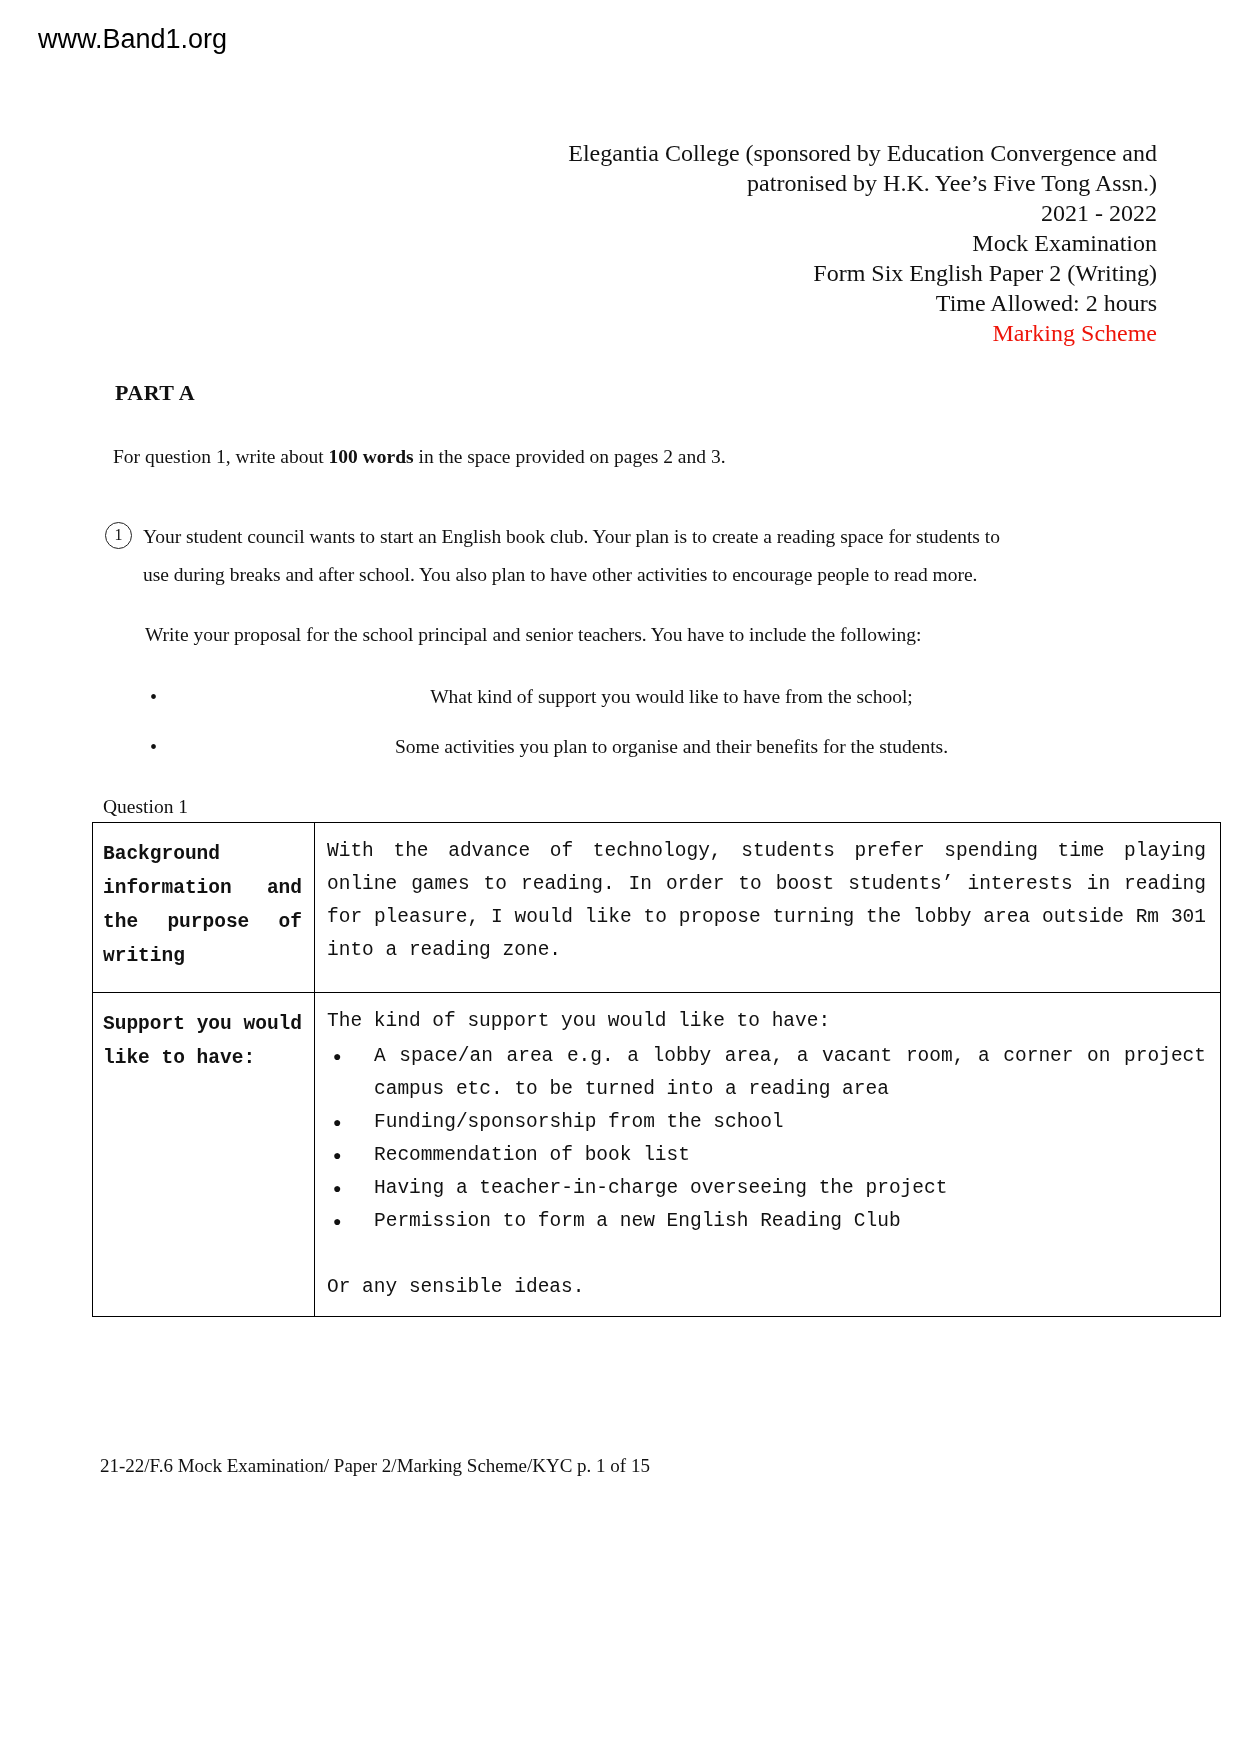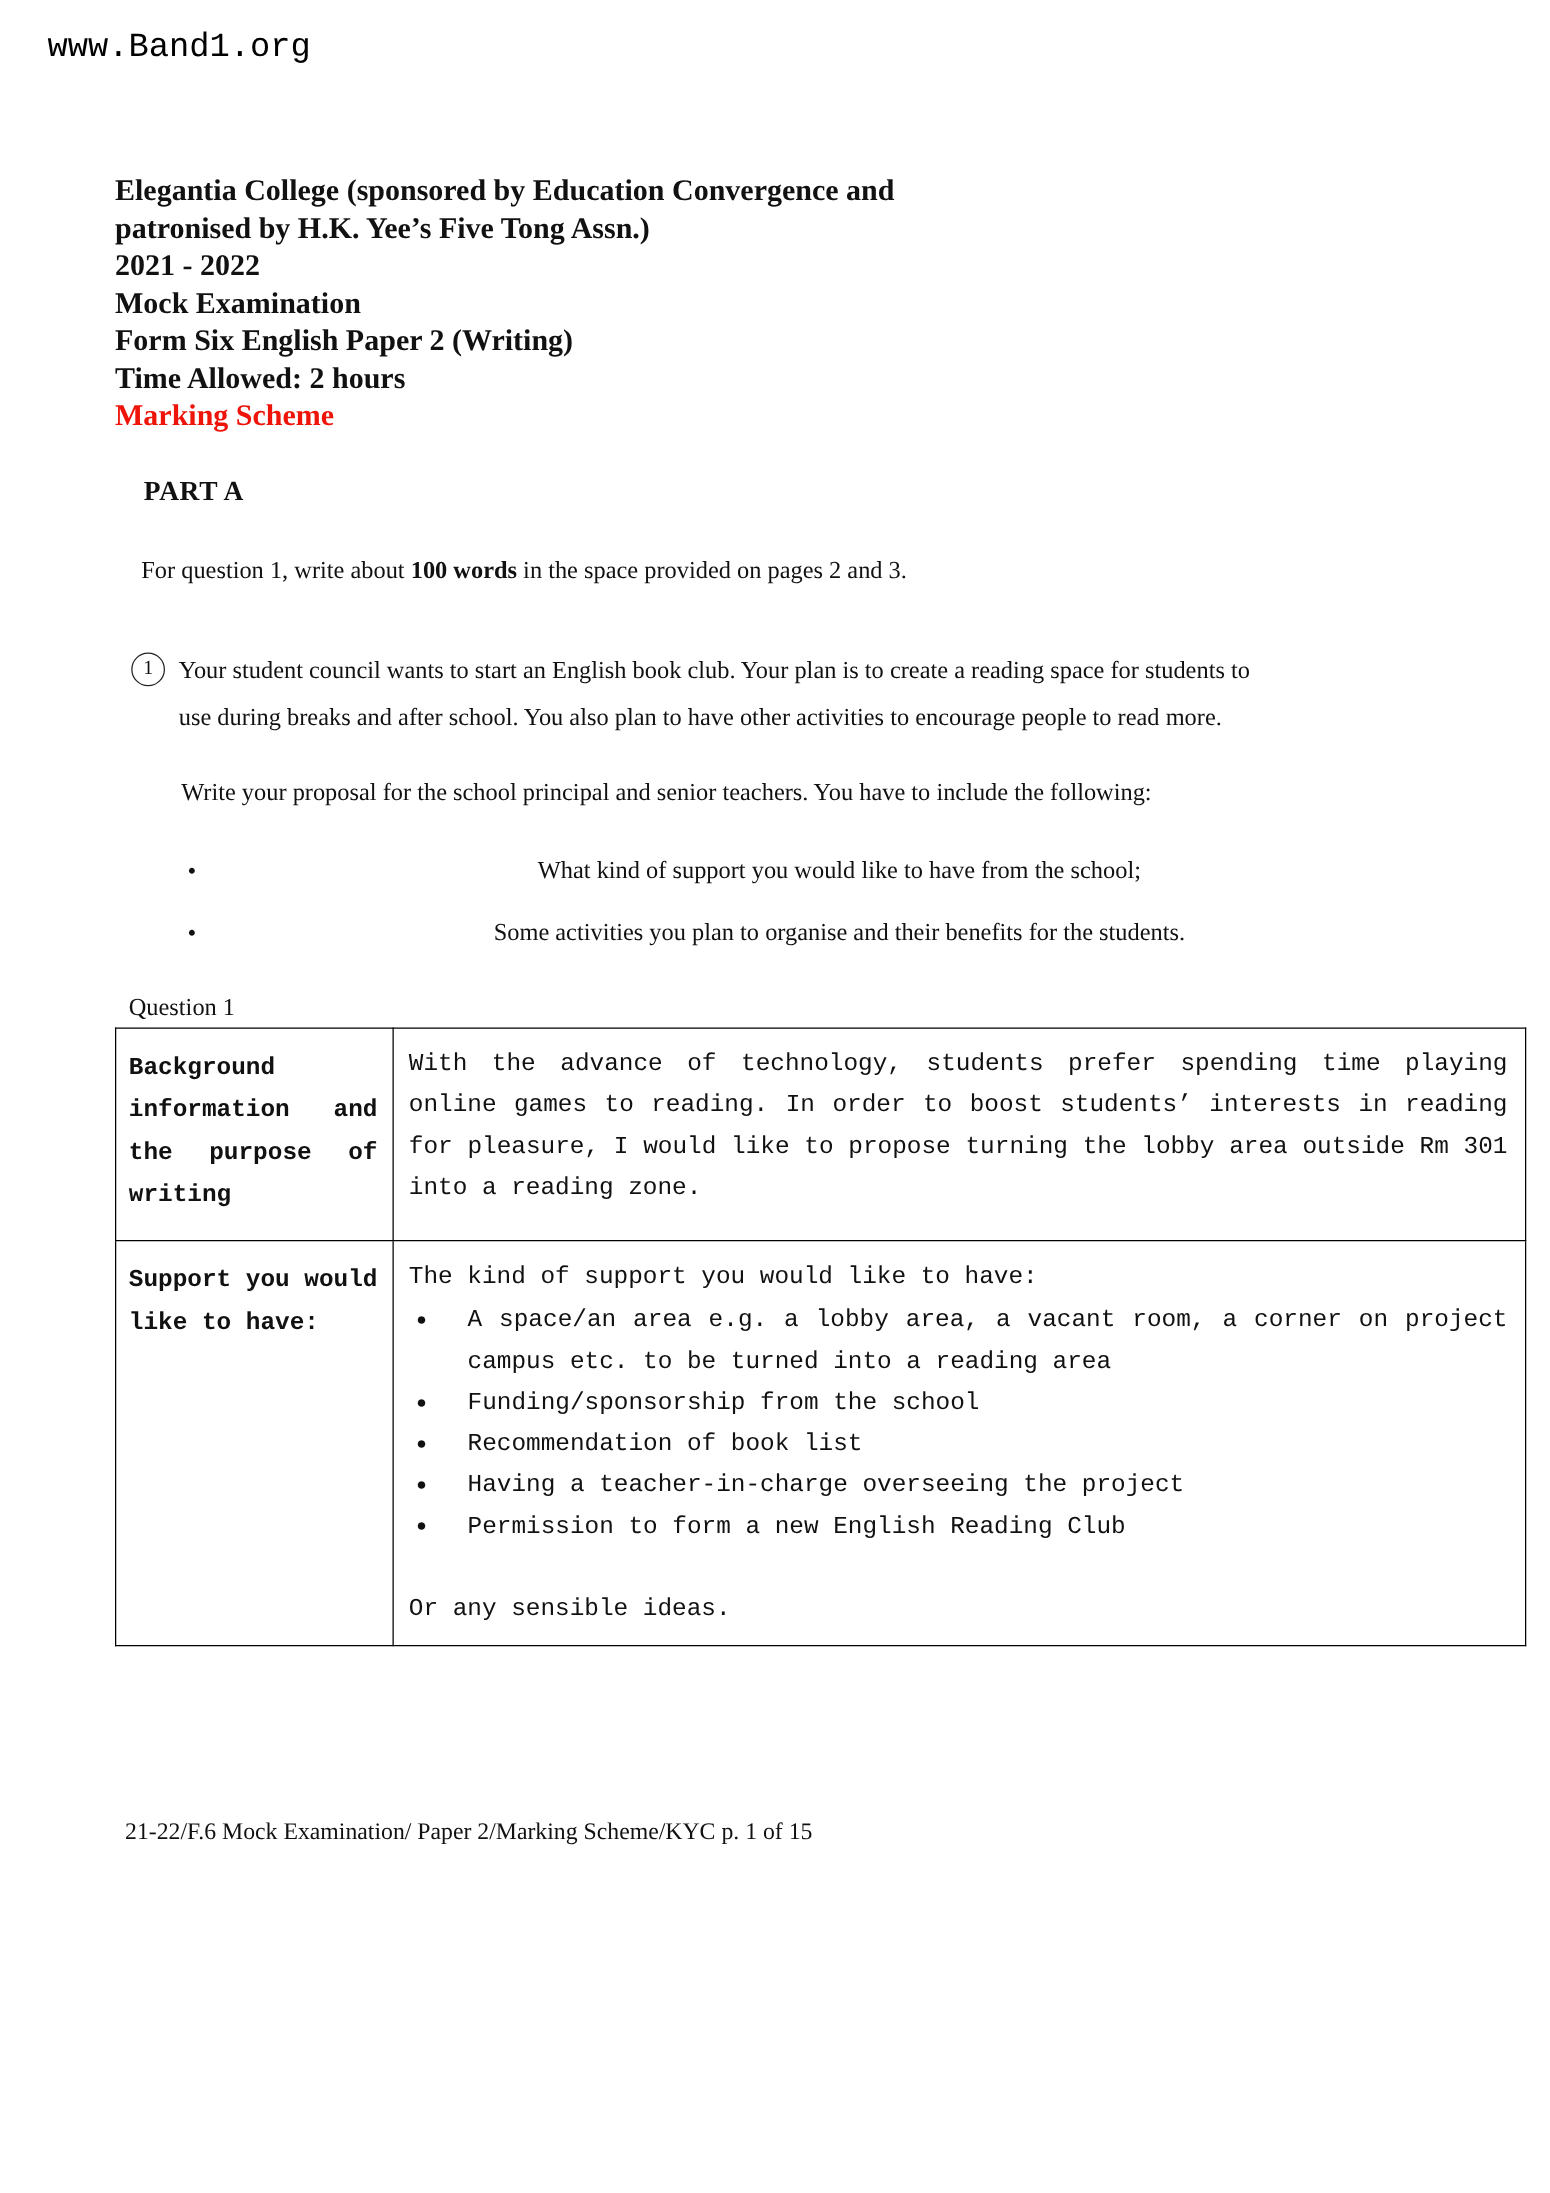--- a/index.html
+++ b/index.html
@@ -14,31 +14,31 @@
   .page {
     position: relative;
     width: 1240px;
     height: 1754px;
     overflow: hidden;
   }
   .watermark {
     position: absolute;
     top: 24px;
     left: 38px;
-    font-family: Liberation Mono, monospace;
+    font-family: Liberation Sans, sans-serif;
     font-size: 27px;
     font-weight: 500;
     color: #000000;
   }
   .content {
     padding: 138px 83px 0 92px;
   }
   .title-block {
-    text-align: left;
-    font-weight: bold;
+    text-align: right;
+    font-weight: normal;
     font-size: 24px;
     line-height: 30px;
   }
   .title-block .marking-scheme {
     color: #ee1409;
   }
   .part-heading {
     margin-top: 32px;
     margin-left: 23px;
     font-weight: bold;

